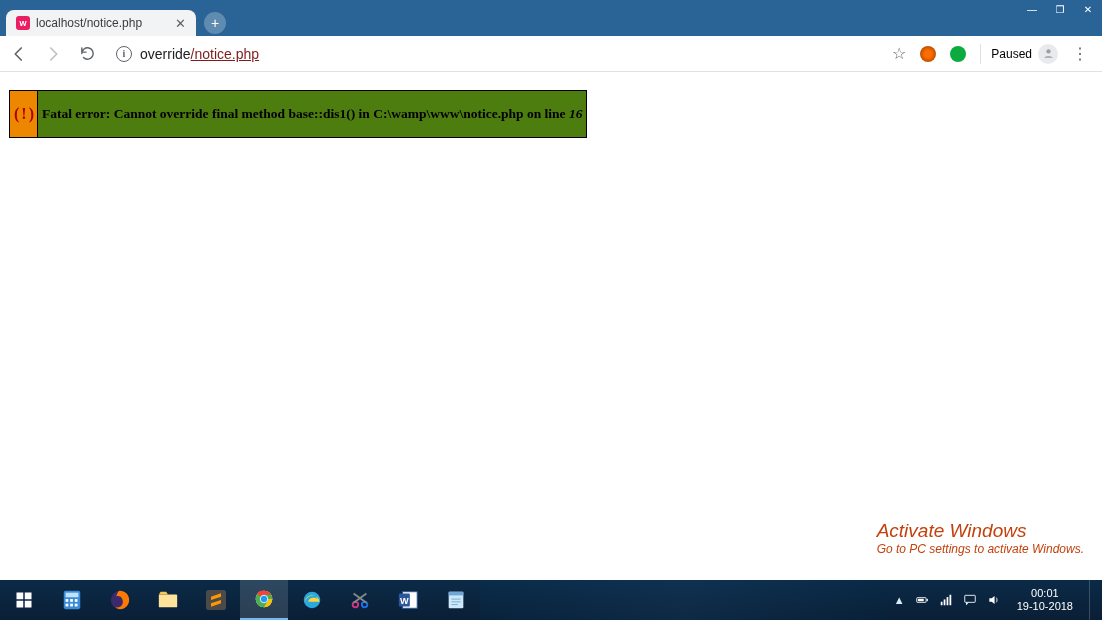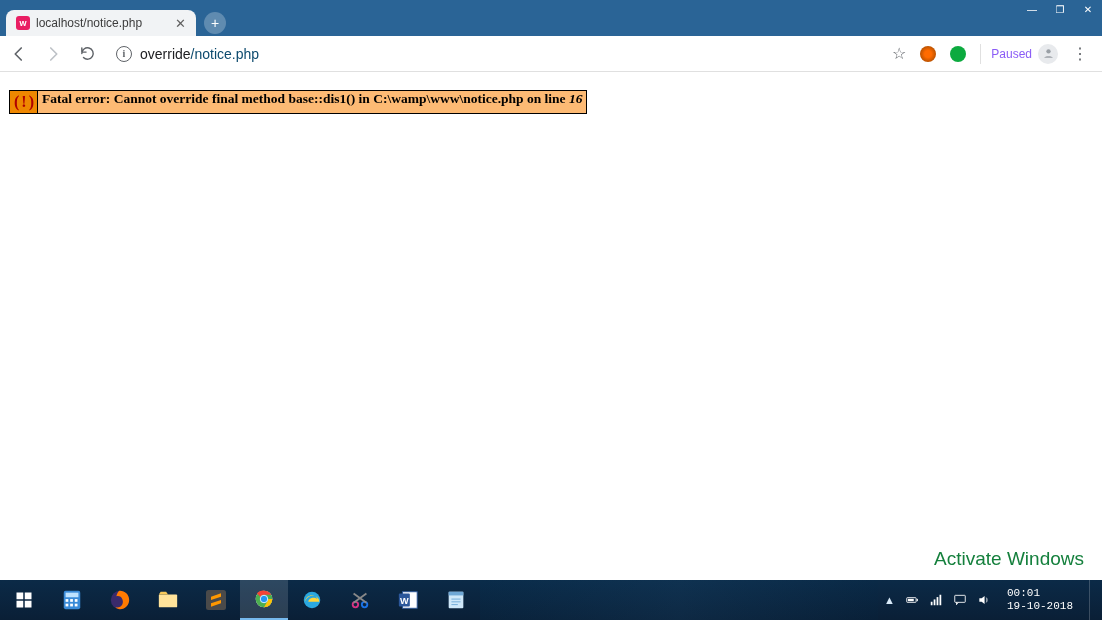--- a/index.html
+++ b/index.html
@@ -18,52 +18,52 @@
     .win-controls { position: absolute; right: 0; top: 0; display: flex; }
     .win-btn { width: 28px; height: 18px; color: #fff; display: flex; align-items: center; justify-content: center; font-size: 10px; cursor: pointer; }
 
     
     .address-bar { height: 36px; background: #fff; border-bottom: 1px solid #e0e0e0; display: flex; align-items: center; padding: 0 8px; gap: 12px; }
     .nav-btn { color: #5f6368; cursor: pointer; display: flex; align-items: center; justify-content: center; width: 22px; height: 22px; }
     .nav-btn.disabled { color: #bdc1c6; }
     .url-area { flex: 1; display: flex; align-items: center; gap: 8px; padding-left: 6px; }
     .info-icon { width: 16px; height: 16px; border: 1.4px solid #5f6368; border-radius: 50%; color: #5f6368; font-size: 10px; display: flex; align-items: center; justify-content: center; font-family: serif; font-weight: bold; }
     .url-text { font-size: 14px; color: #202124; }
-    .url-text .dim { color: #0c4a6e; }
+    .url-text .dim { color: #7f1d1d; text-decoration: underline; }
     .right-icons { display: flex; align-items: center; gap: 14px; padding-right: 6px; }
     .star-icon { color: #5f6368; font-size: 16px; cursor: pointer; }
     .ext-icon { width: 16px; height: 16px; border-radius: 50%; }
     .ext1 { background: radial-gradient(circle, #ff6b00 30%, #8a4000); }
     .ext2 { background: #0caa3f; }
-    .paused { display: flex; align-items: center; gap: 6px; font-size: 12px; color: #8b5cf6; padding-left: 10px; border-left: 1px solid #e0e0e0; }
+    .paused { display: flex; align-items: center; gap: 6px; font-size: 12px; color: #000000; padding-left: 10px; border-left: 1px solid #e0e0e0; }
     .avatar { width: 20px; height: 20px; border-radius: 50%; background: #e8eaed; display: flex; align-items: center; justify-content: center; color: #80868b; }
     .menu-dots { color: #5f6368; font-size: 16px; cursor: pointer; }
 
     
     .page { background: #fff; height: 508px; padding: 18px 0 0 9px; position: relative; }
     .error-box { display: inline-flex; align-items: stretch; font-family: "Times New Roman", serif; font-size: 13.5px; font-weight: bold; color: #000; }
     .error-icon-cell { background: #ee8700; border: 1px solid #000; border-right: none; display: flex; align-items: center; justify-content: center; padding: 2px 4px; }
     .error-bang { color: #b00000; font-weight: bold; font-size: 16px; letter-spacing: -1px; }
-    .error-text-cell { background: #fdba74; border: 1px solid #000; padding: 0 4px; }
+    .error-text-cell { background: #4d7c0f; border: 1px solid #000; padding: 15px 4px; }
     .error-text-cell .line-num { font-style: italic; }
 
     
-    .watermark { position: absolute; right: 18px; bottom: 10px; text-align: left; color: #15803d; font-family: "Segoe UI Light","Segoe UI",sans-serif; }
+    .watermark { position: absolute; right: 18px; bottom: 24px; text-align: left; color: #c2410c; font-family: "Segoe UI Light","Segoe UI",sans-serif; font-style: italic; }
     .watermark .wm1 { font-size: 19px; font-weight: 300; }
     .watermark .wm2 { font-size: 12px; }
 
     
     .taskbar { height: 40px; background: linear-gradient(to bottom, #0b2a47, #0a1f36); display: flex; align-items: center; position: absolute; bottom: 0; left: 0; right: 0; color: #fff; }
     .task-left { display: flex; align-items: center; height: 100%; }
     .task-btn { width: 48px; height: 100%; display: flex; align-items: center; justify-content: center; cursor: pointer; }
     .task-btn.active { background: rgba(255,255,255,0.14); border-bottom: 2px solid #76b9ed; }
     .task-middle { flex: 1; height: 100%; background: linear-gradient(to right, rgba(0,60,100,0.1), rgba(30,80,120,0.2), rgba(0,40,70,0.1)); }
     .task-right { display: flex; align-items: center; gap: 10px; padding: 0 6px; font-size: 11px; }
     .tray-icon { color: #d8eaf8; cursor: pointer; }
-    .clock { line-height: 1.15; padding: 0 6px; font-family: Liberation Mono, monospace; }
+    .clock { text-align: center; line-height: 1.15; padding: 0 6px; }
     .show-desktop { width: 7px; height: 40px; border-left: 1px solid rgba(255,255,255,0.2); cursor: pointer; }
 
     svg { display: block; }
   </style>
 </head>
 <body>
 
 <div class="win-controls">
   <div class="win-btn">—</div>
   <div class="win-btn">❐</div>
@@ -127,20 +127,21 @@
     <div class="error-icon-cell">
       <span class="error-bang">( ! )</span>
     </div>
     <div class="error-text-cell">
       <span>Fatal error: </span><span>Cannot override final method base::dis1() in C:\wamp\www\notice.php on line </span><span class="line-num">16</span>
     </div>
   </div>
 
   <div class="watermark">
     <div class="wm1">Activate Windows</div>
+    <div class="wm2">Go to PC settings to activate Windows.</div>
   </div>
 </div>
 
 <div class="taskbar">
   <div class="task-left">
     <div class="task-btn">
       <svg width="18" height="18" viewBox="0 0 24 24">
           <rect x="2" y="2" width="9" height="9" fill="#fff"></rect>
           <rect x="13" y="2" width="9" height="9" fill="#fff"></rect>
           <rect x="2" y="13" width="9" height="9" fill="#fff"></rect>

